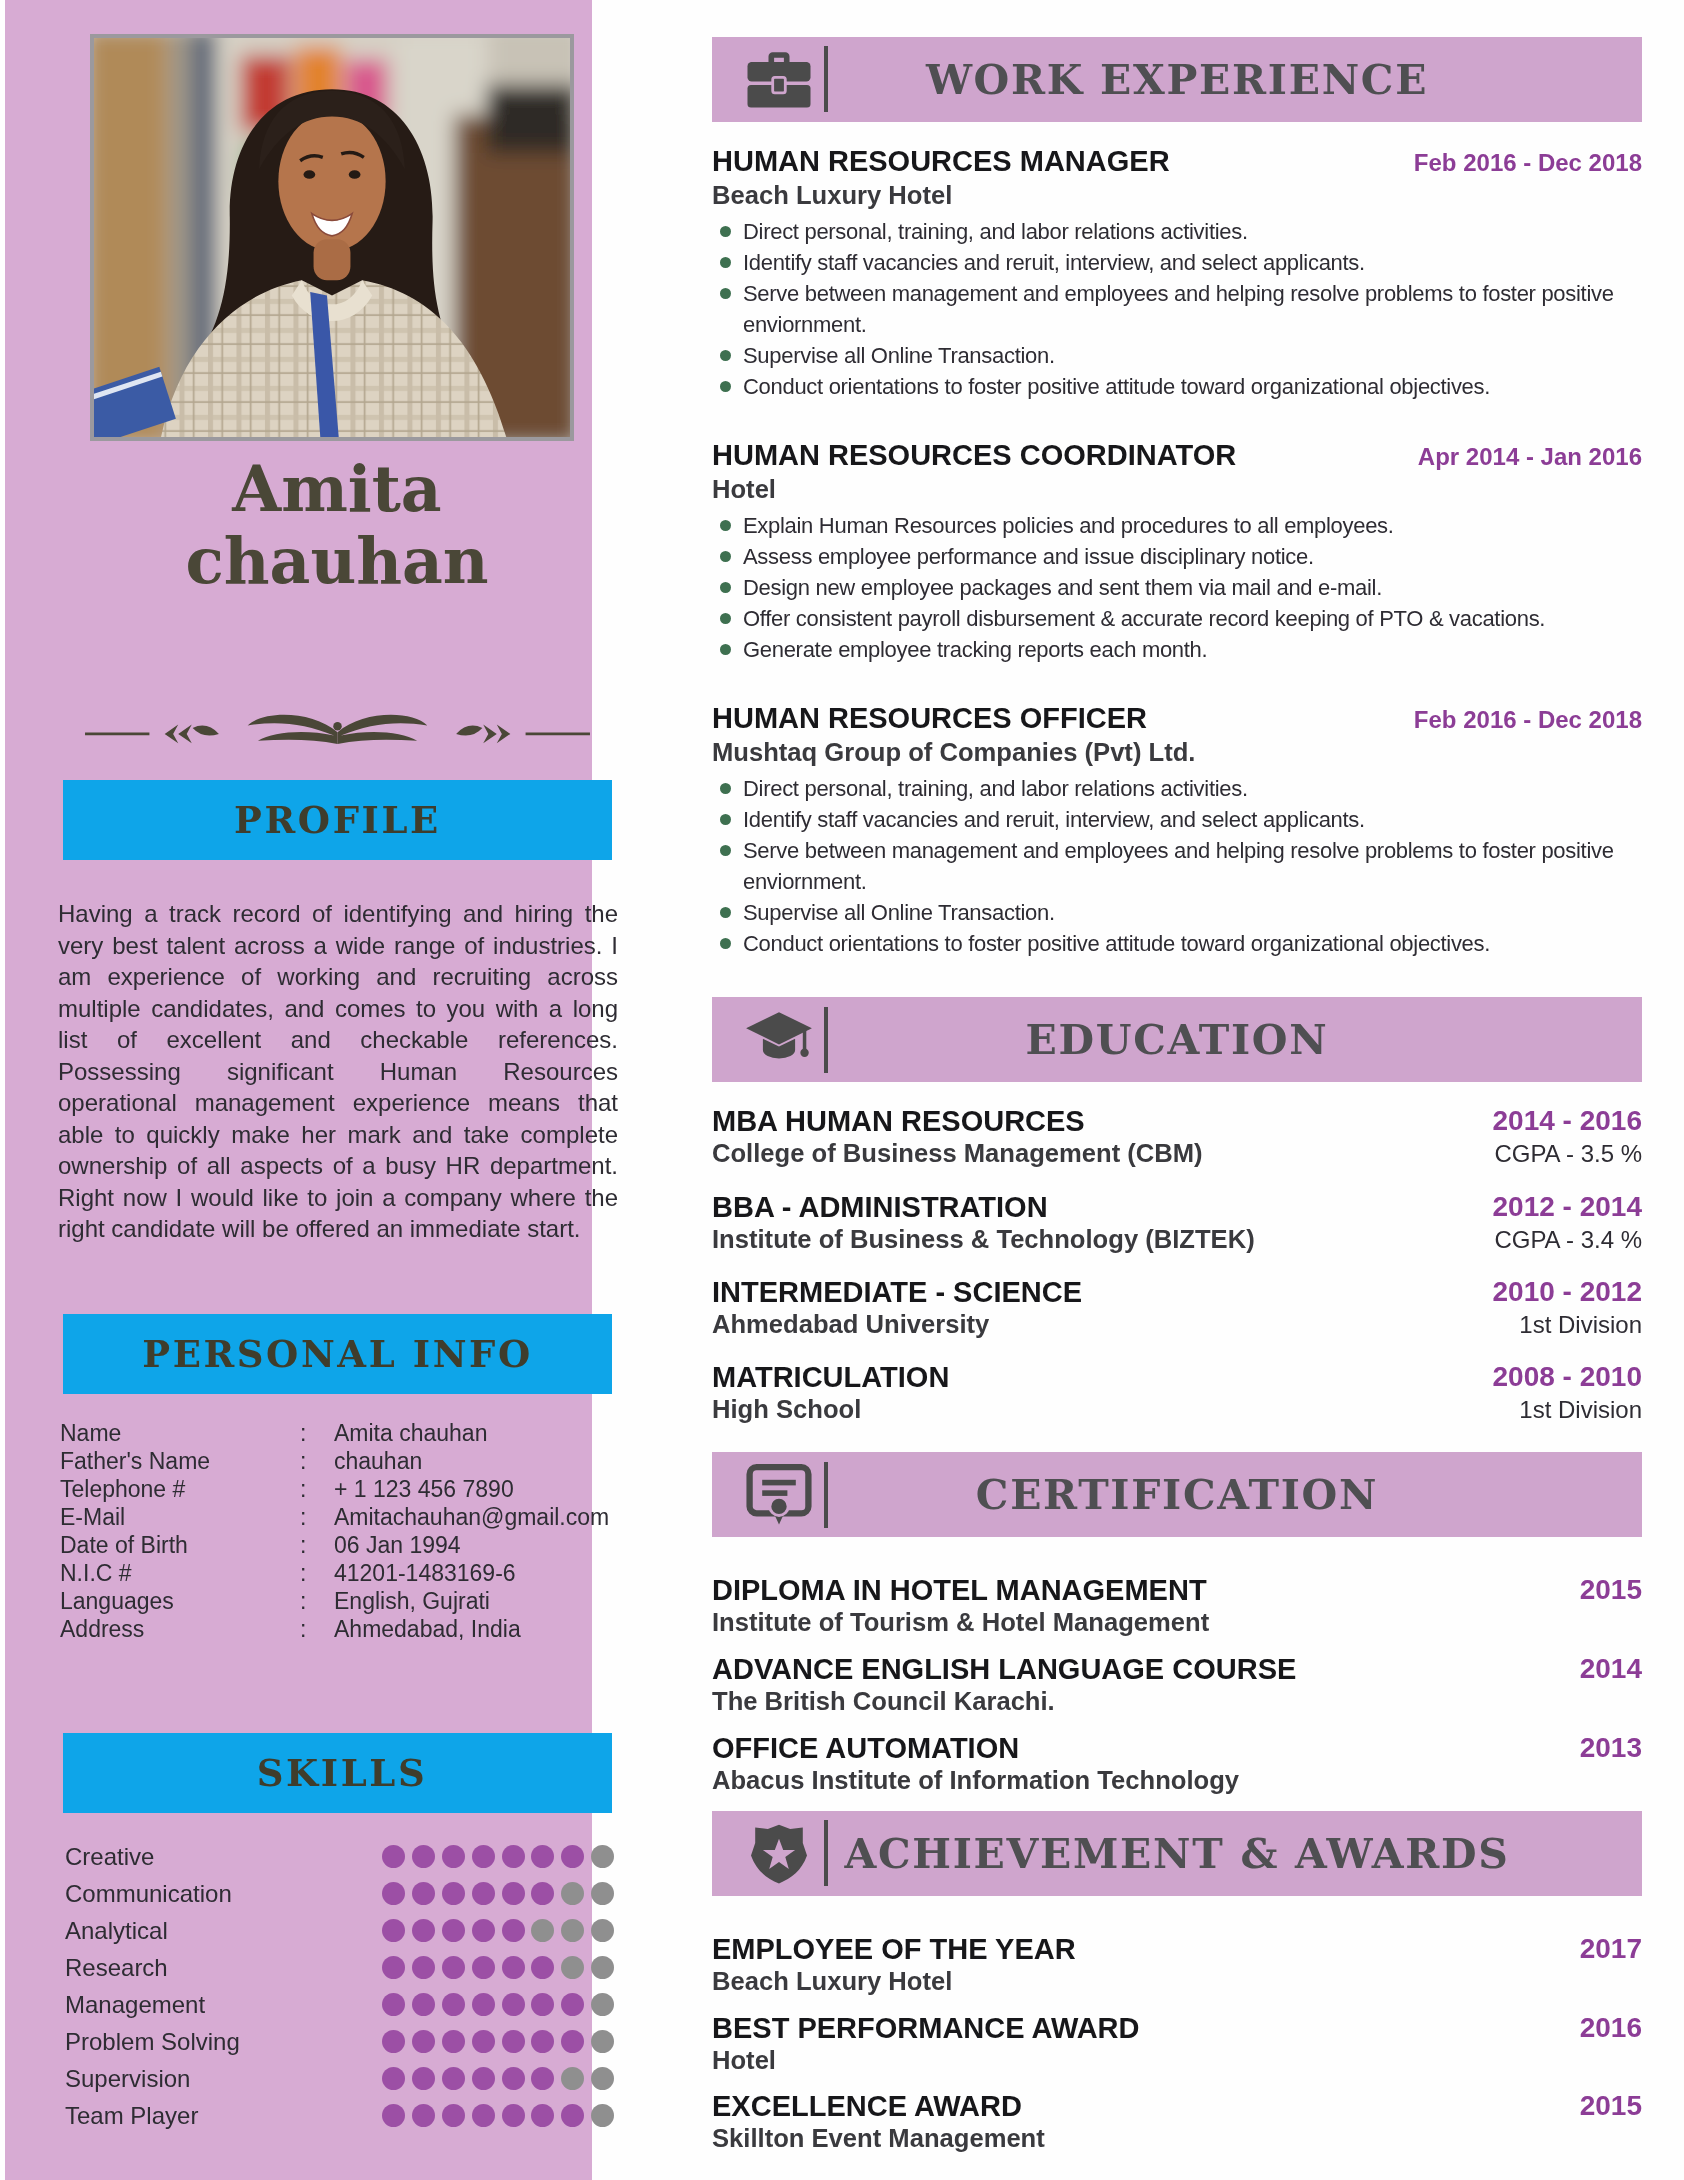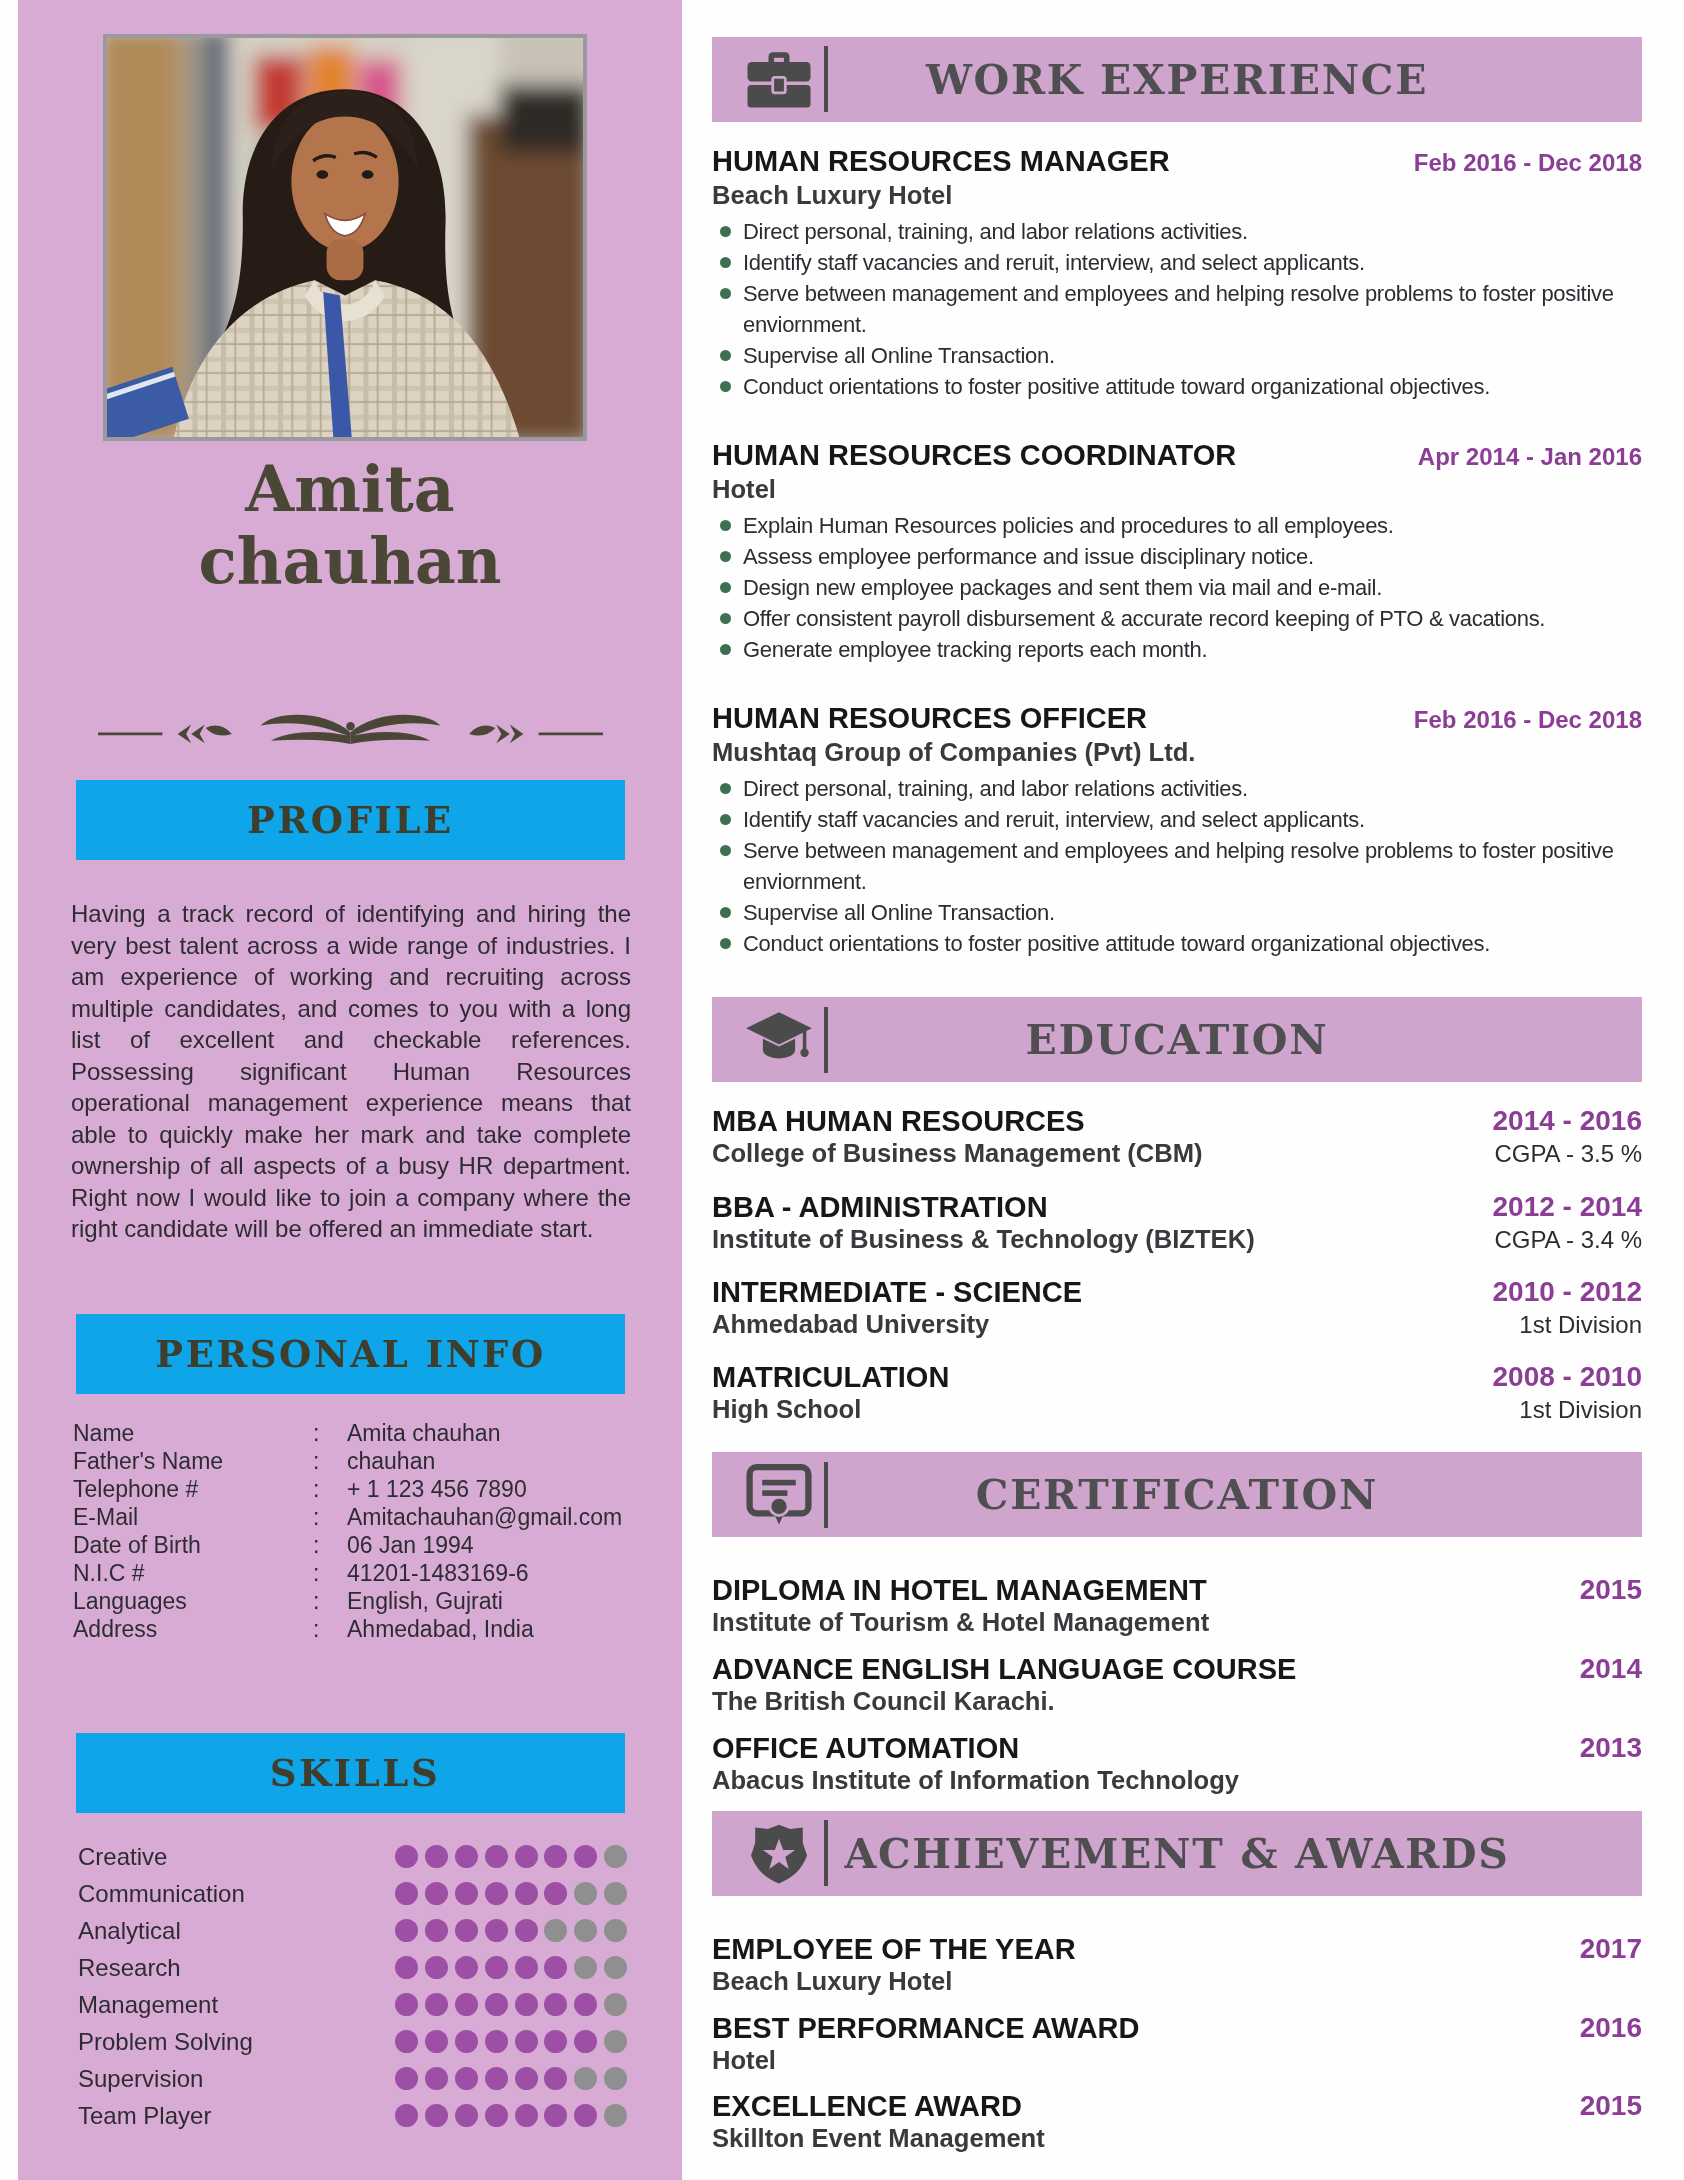--- a/index.html
+++ b/index.html
@@ -3,21 +3,21 @@
 <meta charset="utf-8">
 <title>Resume</title>
 <style>
   * { margin:0; padding:0; box-sizing:border-box; }
   html,body { width:1685px; height:2181px; }
   body { position:relative; background:#fefefe; font-family:"Liberation Sans",sans-serif; color:#2e2c33; overflow:hidden;
          --sidebar-bg:#d7abd3; --band-bg:#cfa5cd; --accent:#8c3d96; --dot-filled:#9c4fa5; --dot-empty:#8f8f8f;
          --bullet:#3e7050; --band-title:#4f4f52; --heading:#3f3d2c; }
 
   
-  .sidebar { position:absolute; left:18px; top:0; width:664px; height:2181px; background:var(--sidebar-bg); }
+  .sidebar { position:absolute; left:5px; top:0; width:587px; height:2181px; background:var(--sidebar-bg); }
   .photo-frame { position:absolute; left:85px; top:34px; width:484px; height:407px; background:#fff;
                  border:4.3px solid #9b999e; }
   .photo-frame svg { display:block; width:100%; height:100%; }
   .name { position:absolute; left:0; top:453px; width:664px; text-align:center;
           font-family:"DejaVu Serif",serif; font-weight:700; font-size:63px; line-height:72px; color:#4a4737; }
   .flourish { position:absolute; left:77px; top:700px; width:511px; height:61px; }
   .side-box { position:absolute; left:58px; width:549px; height:80px; background:#0ea5e9;
               display:flex; align-items:center; justify-content:center; }
   .side-box span { font-family:"DejaVu Serif",serif; font-weight:700; font-size:37px; letter-spacing:2.6px; color:var(--heading); }
   .profile-box { top:780px; }

